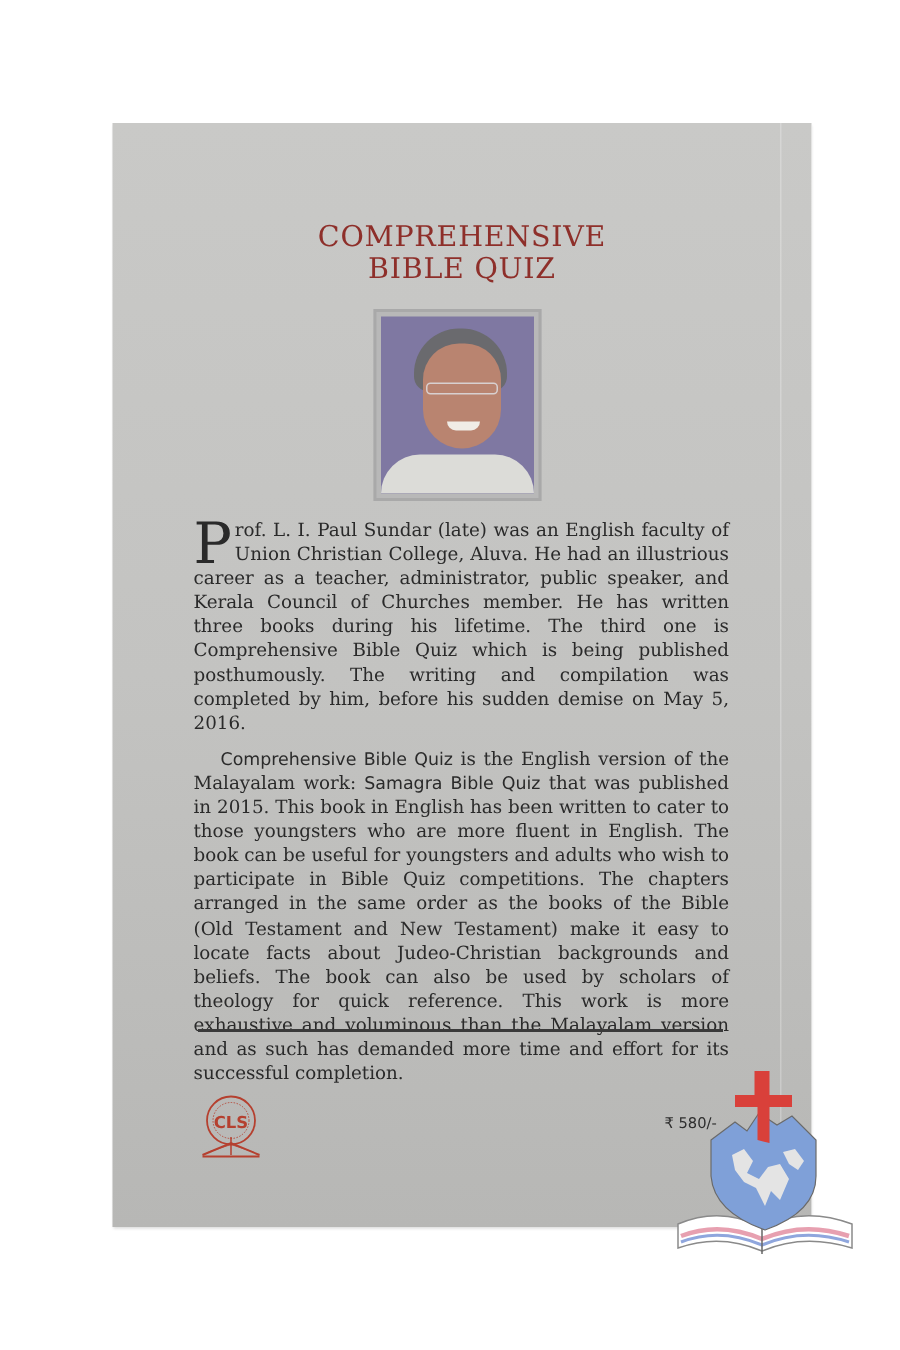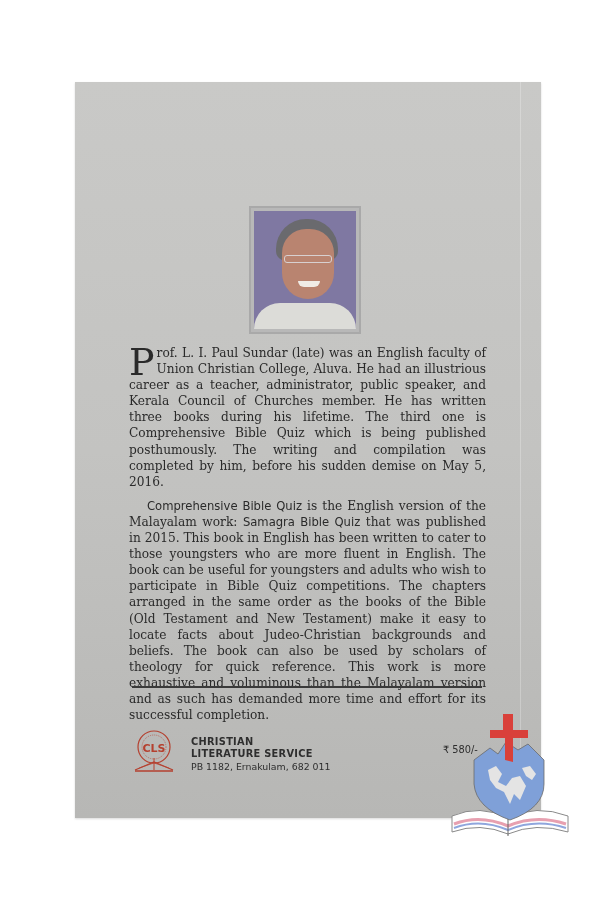--- a/index.html
+++ b/index.html
@@ -85,20 +85,24 @@
     }
     .watermark {
       position: absolute; left: 440px; top: 708px; width: 140px; height: 135px;
     }
   </style>
 </head>
 <body>
 
 <div class="cover">
 
+  <div class="title">
+    <span>COMPREHENSIVE</span>
+    <span>BIBLE QUIZ</span>
+  </div>
 
   <div class="photo-frame">
     <div class="photo">
       <div class="hair"></div>
       <div class="face"></div>
       <div class="glasses"></div>
       <div class="mouth"></div>
       <div class="shirt"></div>
     </div>
   </div>
@@ -115,25 +119,20 @@
   <div class="publisher">
     <svg class="cls-logo" viewBox="0 0 46 46">
       <circle cx="23" cy="19" r="16" fill="none" stroke="#b5402f" stroke-width="1.2"></circle>
       <circle cx="23" cy="19" r="12" fill="none" stroke="#b5402f" stroke-width="0.6" stroke-dasharray="1 1"></circle>
       <text x="23" y="24" text-anchor="middle" font-family="DejaVu Sans, sans-serif" font-size="11" font-weight="bold" fill="#b5402f">CLS</text>
       <path d="M4 42 L23 34 L42 42" fill="none" stroke="#b5402f" stroke-width="1.3"></path>
       <path d="M4 43 L42 43" stroke="#b5402f" stroke-width="1.3"></path>
       <path d="M23 30 L23 42" stroke="#b5402f" stroke-width="1"></path>
       <path d="M8 40 L23 35 M38 40 L23 35" stroke="#b5402f" stroke-width="0.6"></path>
     </svg>
-    <div class="pub-lines">
-      <div class="pub-name">CHRISTIAN</div>
-      <div class="pub-name">LITERATURE SERVICE</div>
-      <div class="pub-addr">PB 1182, Ernakulam, 682 011</div>
-    </div>
   </div>
 
   <div class="price">₹ 580/-</div>
 </div>
 
 <svg class="watermark" viewBox="0 0 140 135">
 
   <path d="M12 108 Q40 96 68 110 Q96 96 128 108 L128 124 Q96 114 68 126 Q40 114 12 124 Z" fill="#ffffff" stroke="#8a8a8a" stroke-width="1"></path>
   <path d="M14 116 Q40 106 68 118 Q96 106 126 116" fill="none" stroke="#e7a0b0" stroke-width="3"></path>
   <path d="M14 120 Q40 110 68 122 Q96 110 126 120" fill="none" stroke="#8fa6dd" stroke-width="2"></path>

